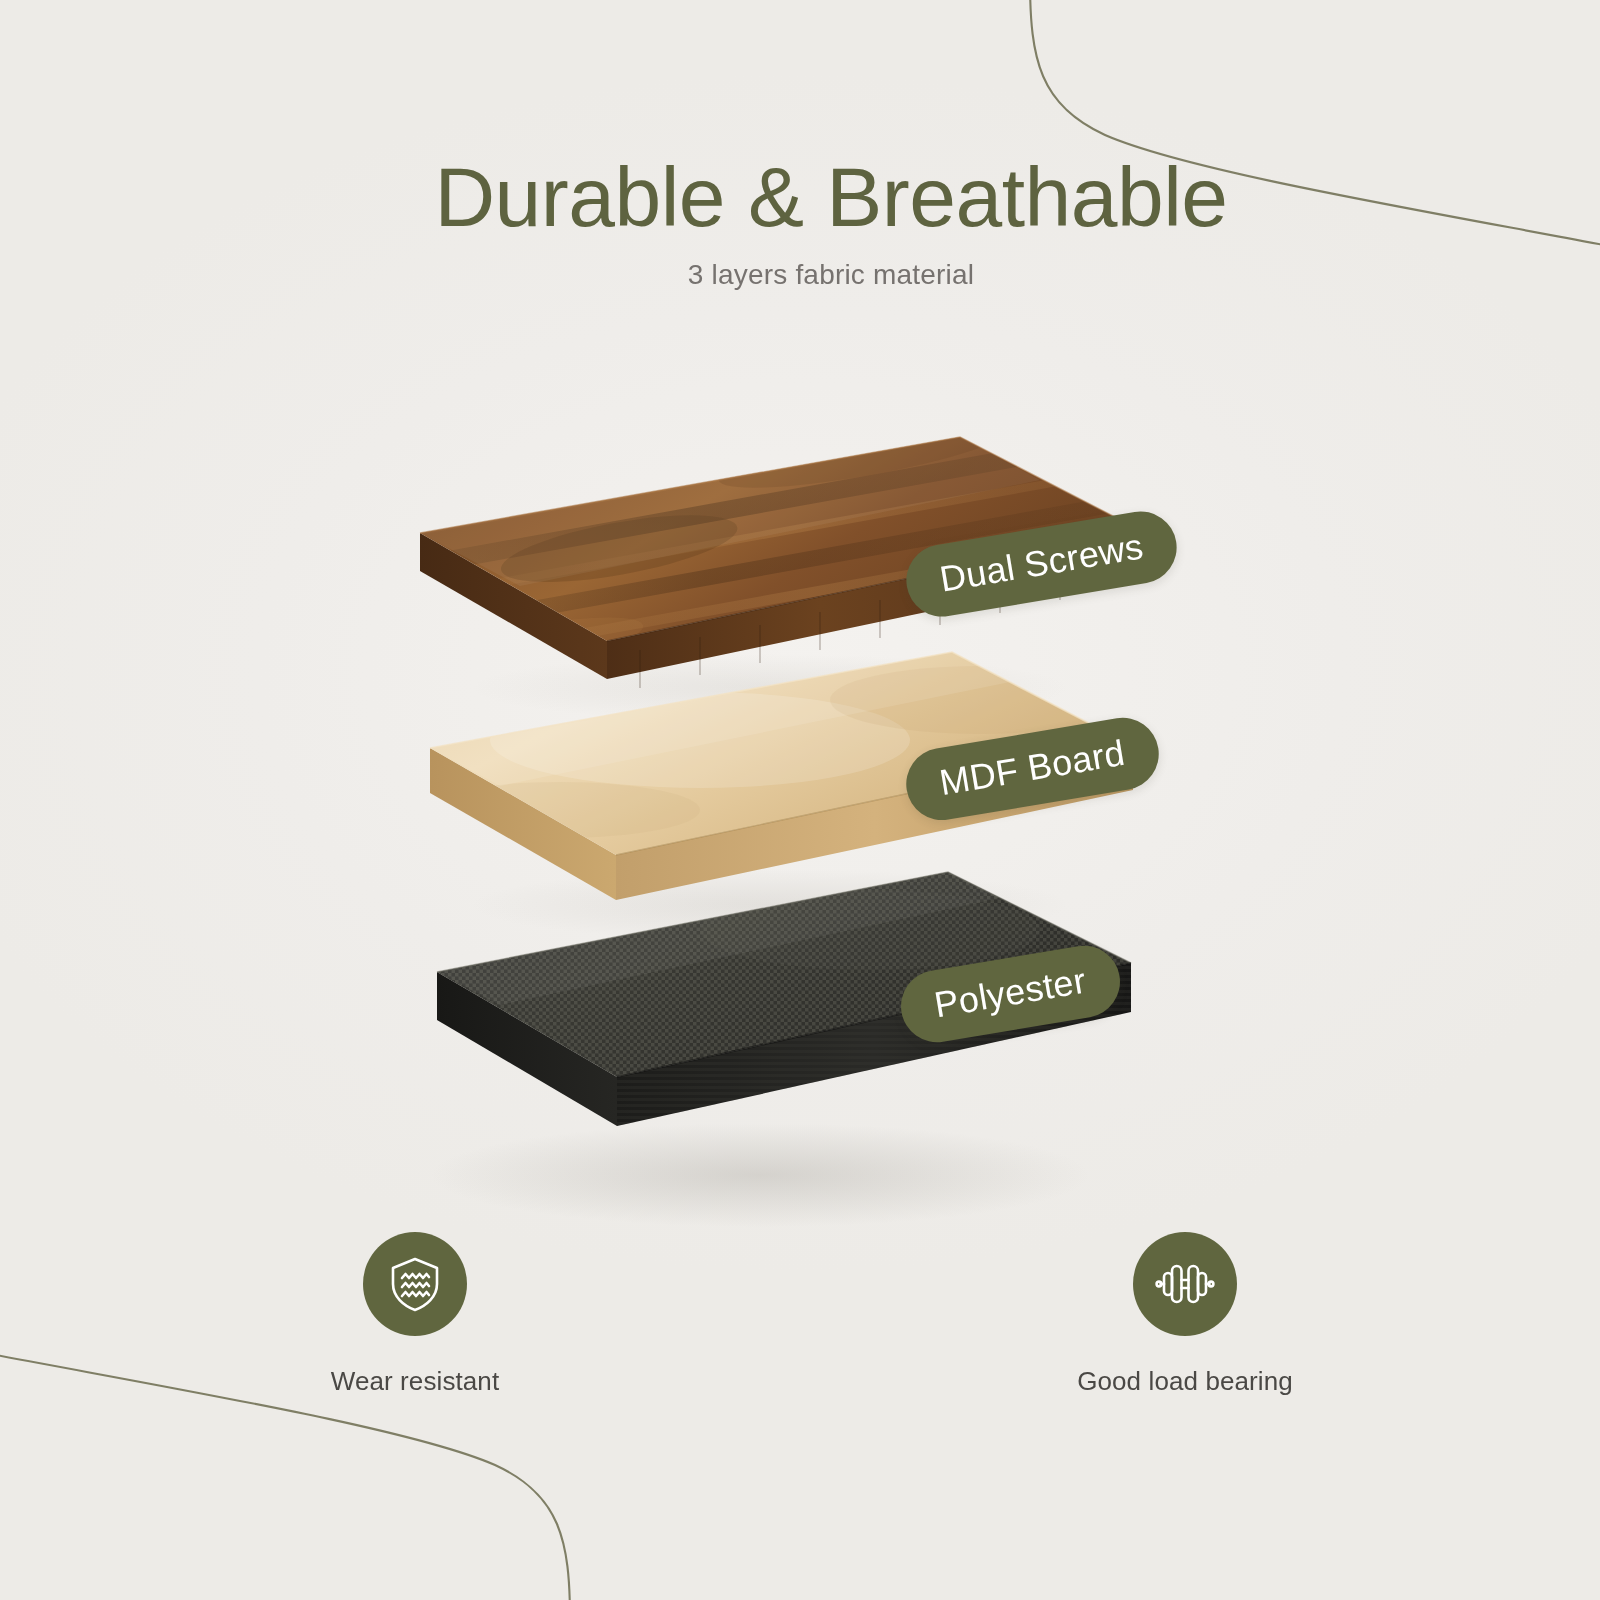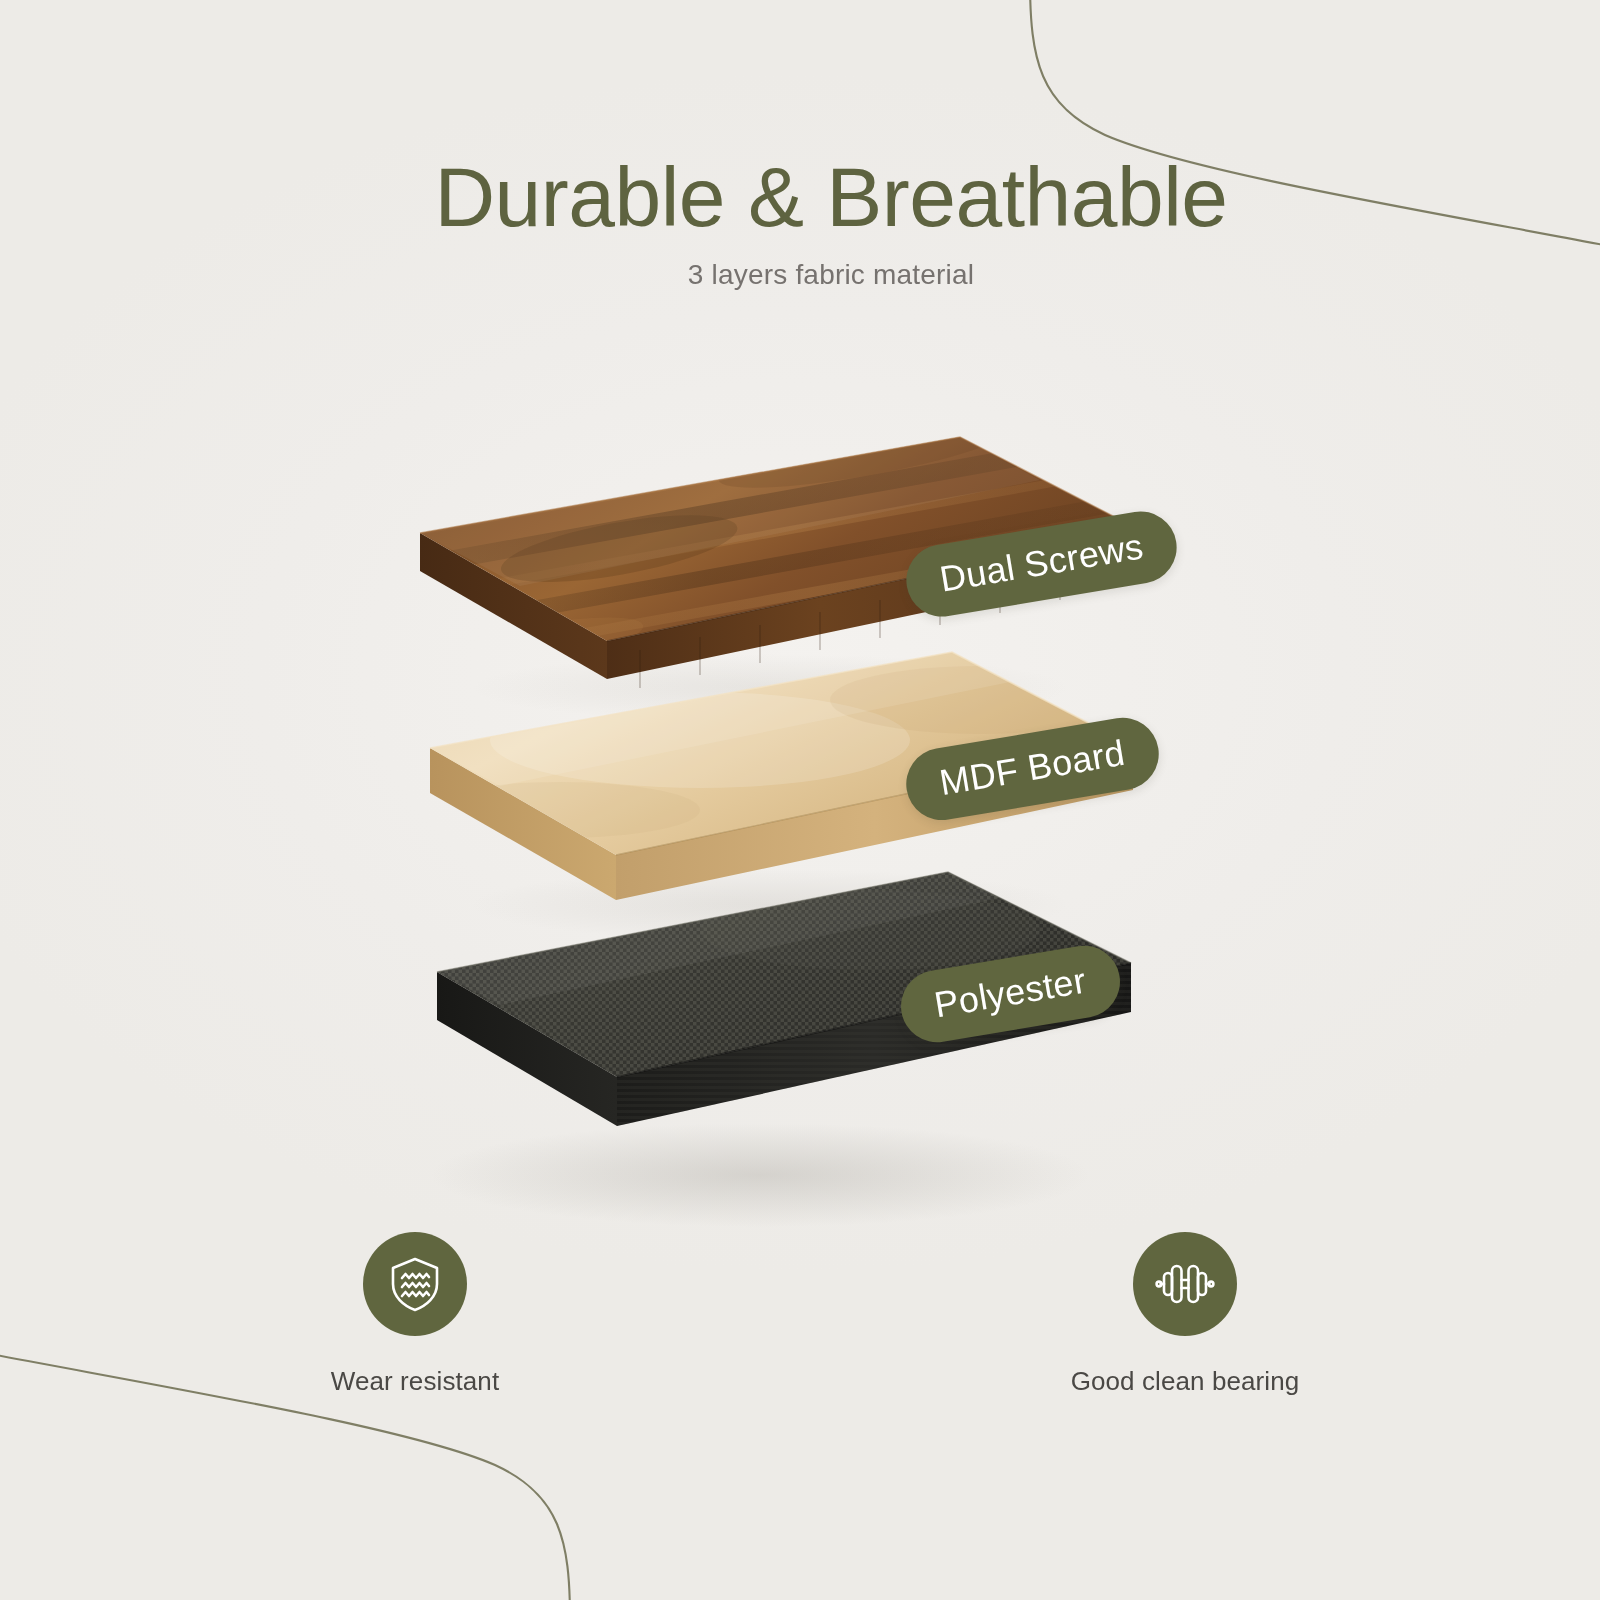--- a/index.html
+++ b/index.html
@@ -323,20 +323,20 @@
             <rect x="44" y="20" width="8" height="22" rx="4"></rect>
             <path d="M10 31 H6.5"></path>
             <path d="M52 31 H55.5"></path>
             <circle cx="5" cy="31" r="2.4"></circle>
             <circle cx="57" cy="31" r="2.4"></circle>
             <path d="M27.5 27 H34.5"></path>
             <path d="M27.5 35 H34.5"></path>
           </svg>
         </span>
       </div>
-      <div class="feature-label">Good clean bearing</div>
+      <div class="feature-label">Good load bearing</div>
     </div>
 
 
 
   </div>
 
 </div>
 
 </body></html>

